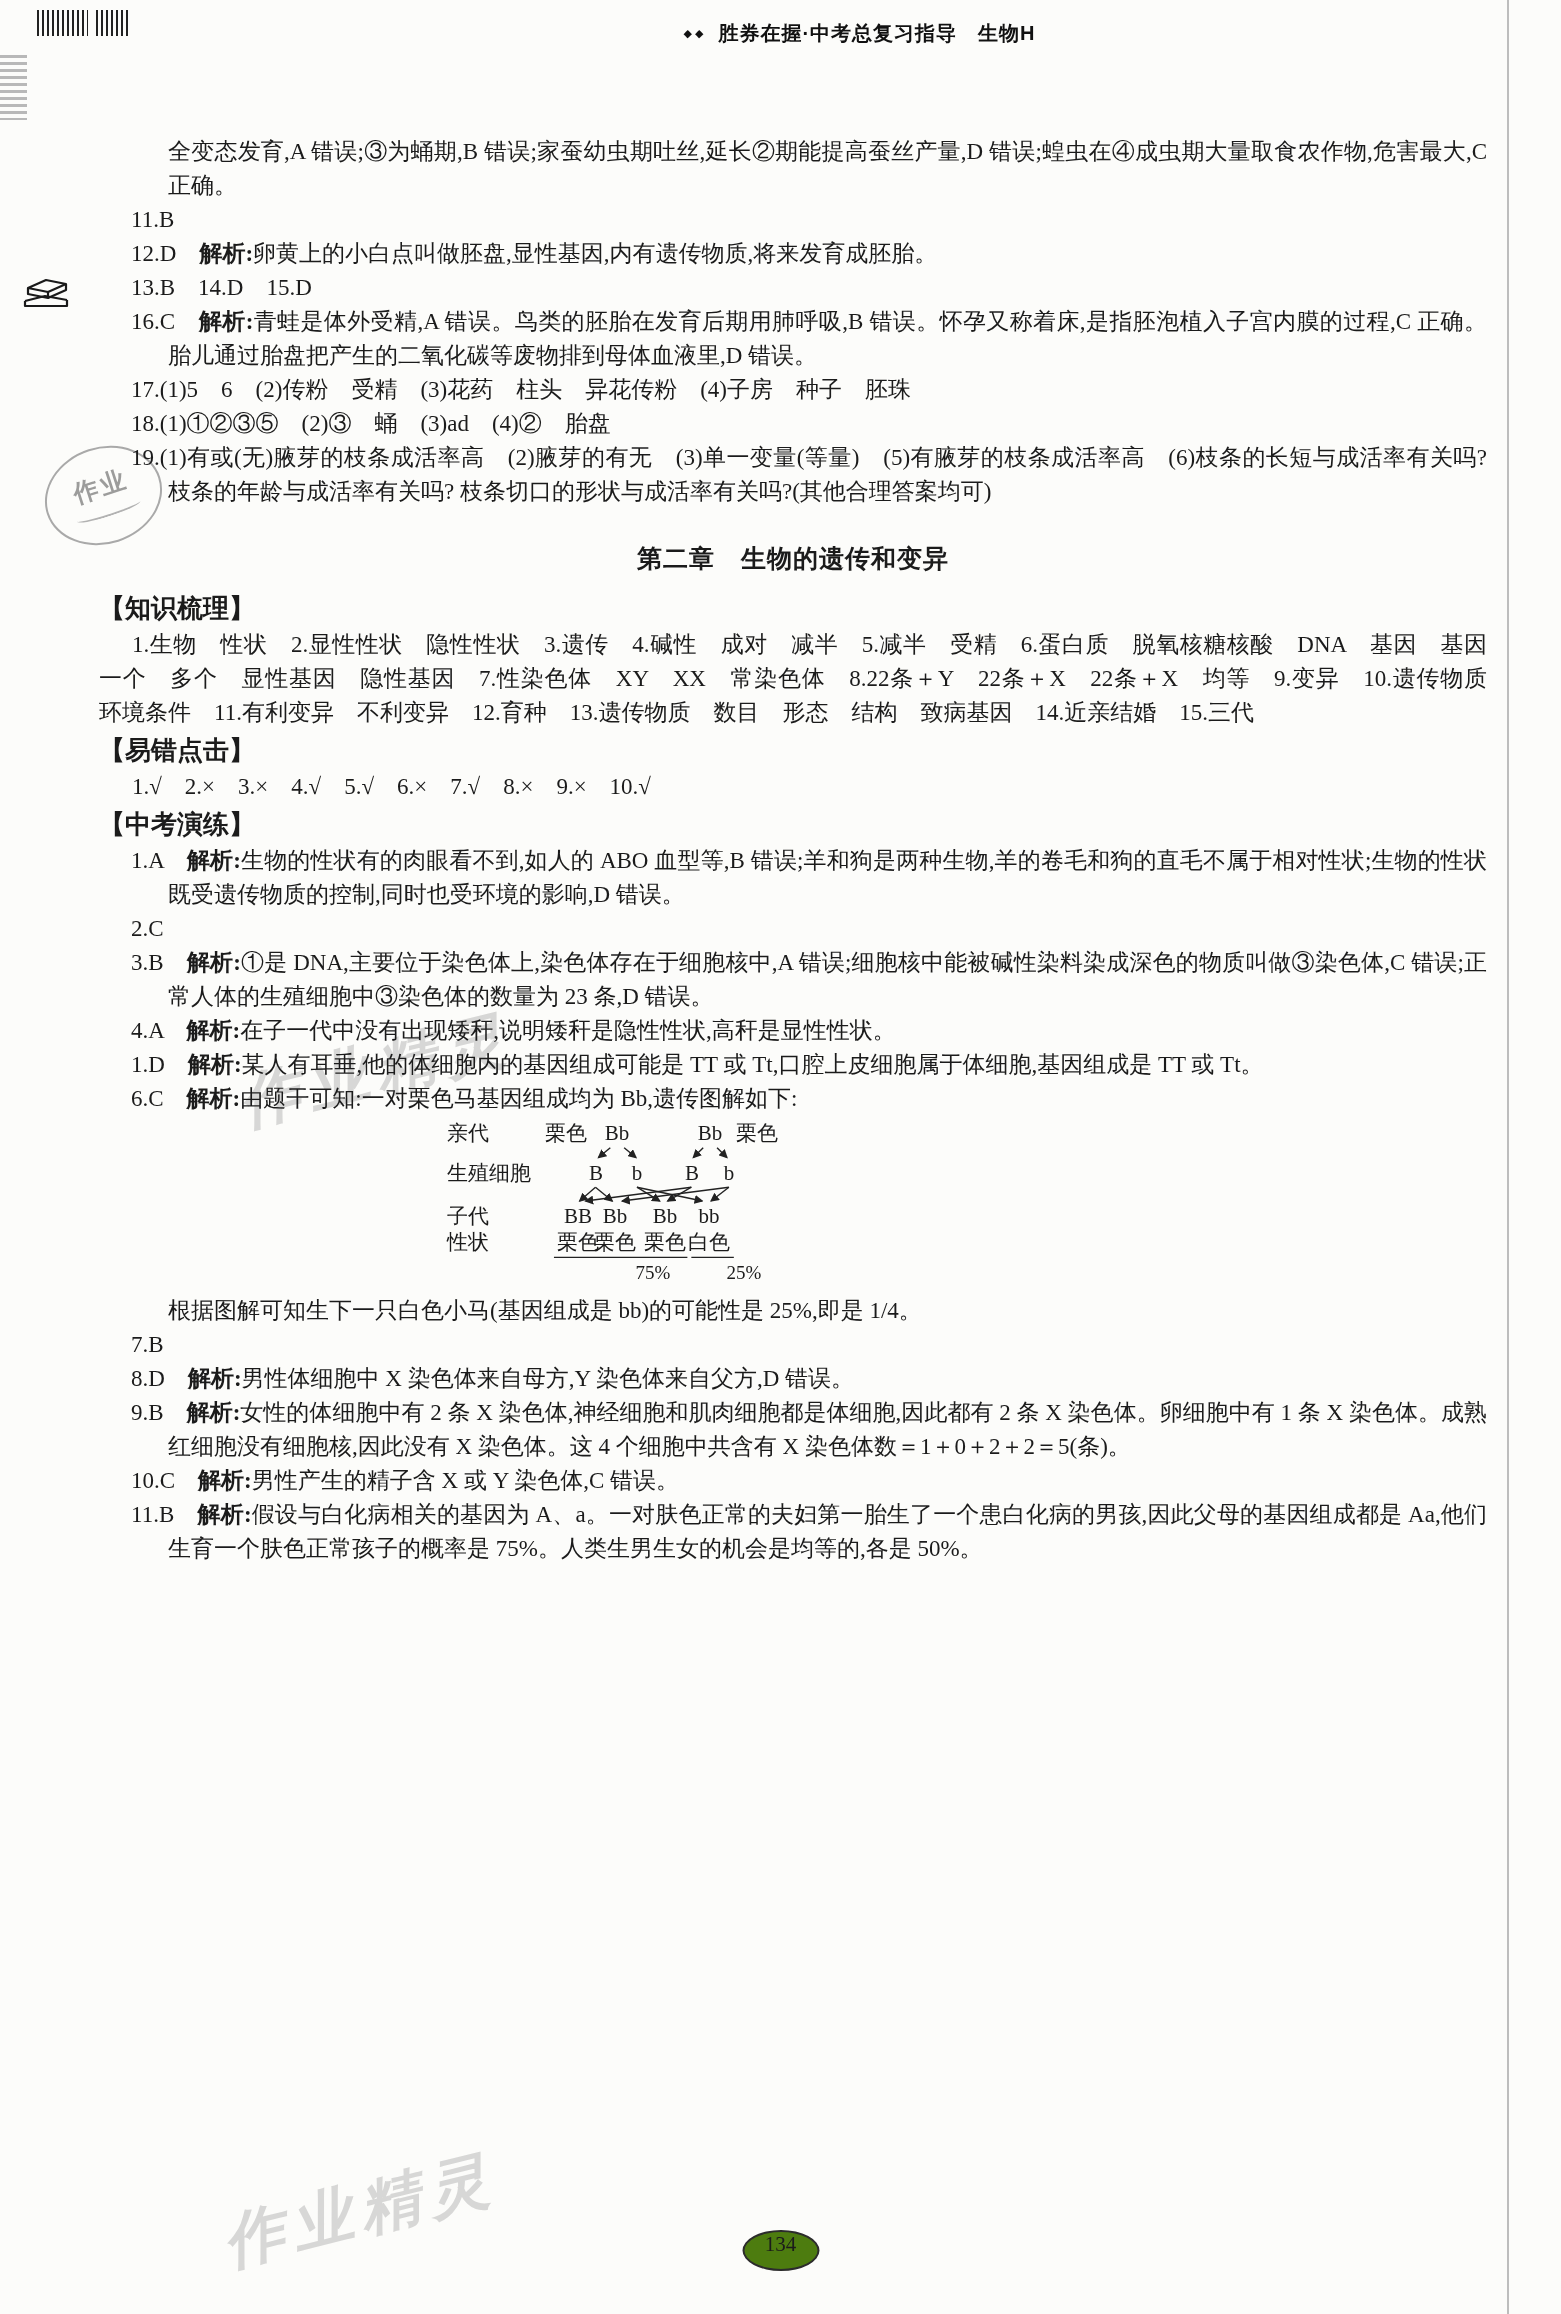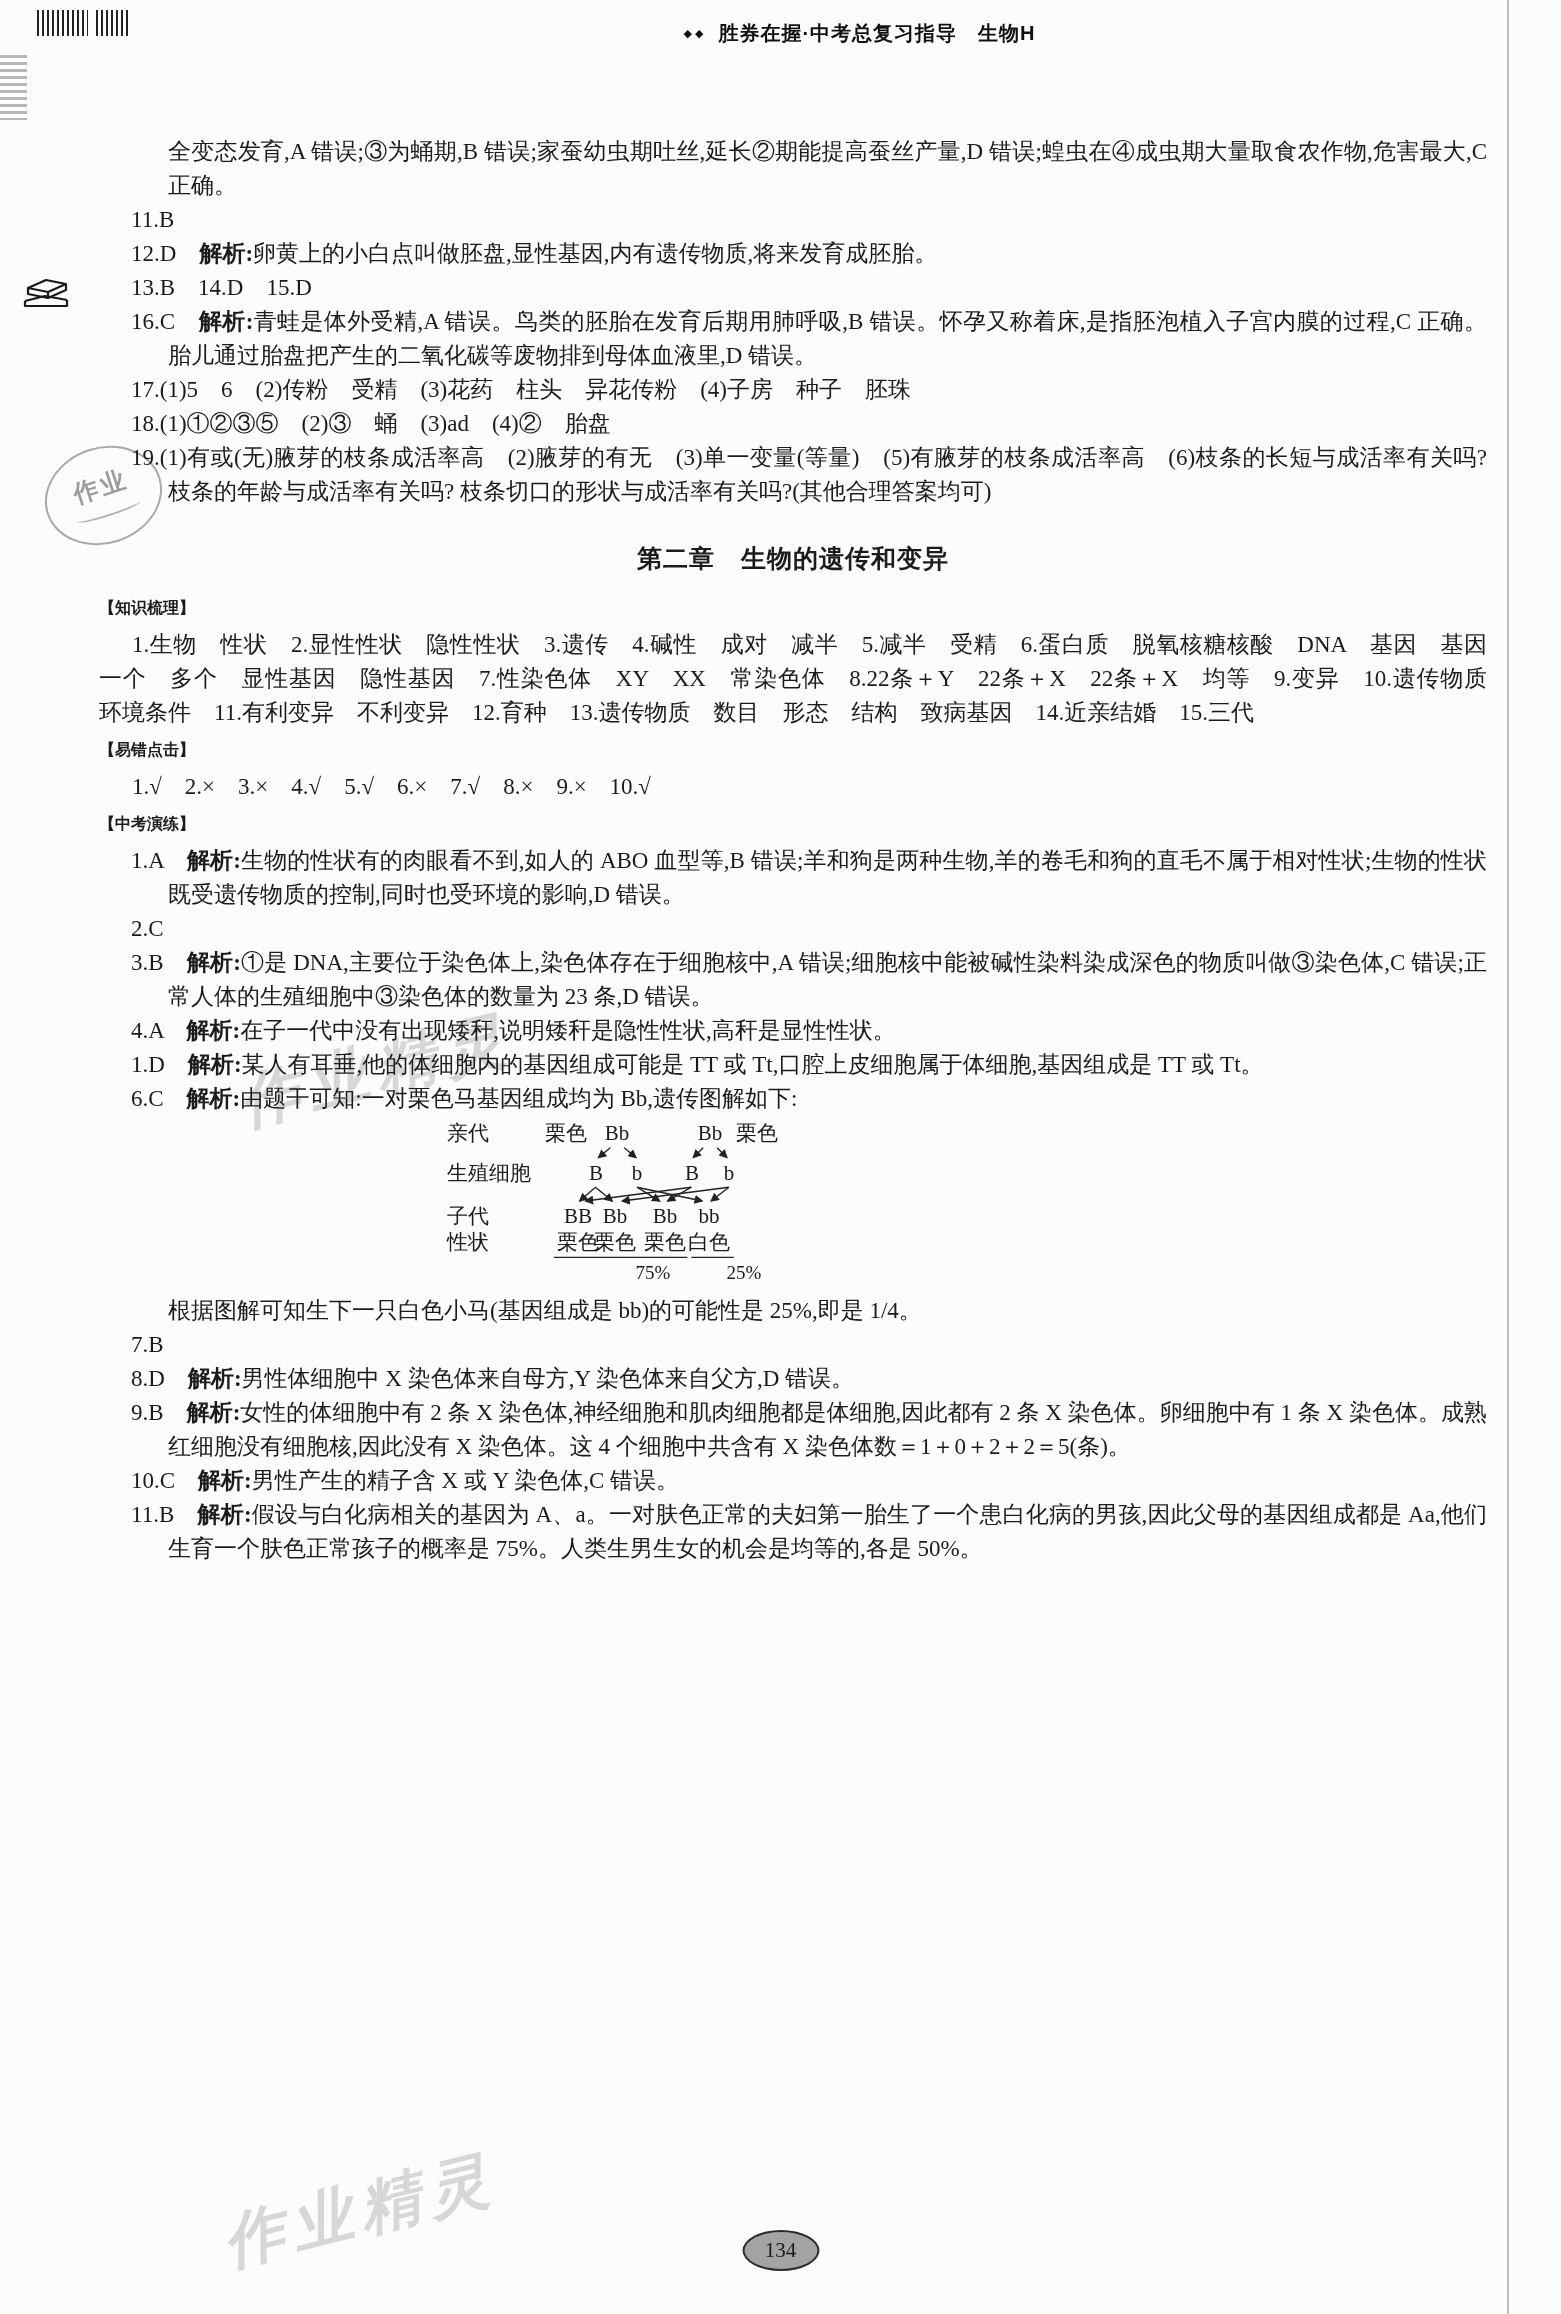--- a/index.html
+++ b/index.html
@@ -31,34 +31,34 @@
     font-family:"Liberation Serif","DejaVu Serif",serif; }
   .wm1 { left:236px; top:1030px; font-size:61px; }
   .wm2 { left:220px; top:2170px; font-size:61px; }
   
   .hdr { position:absolute; left:79px; top:20px; width:1561px; text-align:center;
     font-family:"Liberation Sans","DejaVu Sans",sans-serif; font-weight:700;
     font-size:20px; letter-spacing:1px; color:#111; }
   .hdr .deco { font-size:11px; margin-right:12px; vertical-align:3px; letter-spacing:3px; }
   .pageno { position:absolute; left:50%; top:2230px; transform:translateX(-50%);
     width:77px; height:41px; border:2px solid #2c2c2c; border-radius:50%;
-    display:flex; align-items:center; justify-content:center; font-size:21px;
-    background:#a3a3a3; }
+    display:flex; align-items:flex-start; justify-content:center; font-size:21px;
+    background:#4d7c0f; }
   
   .content { position:absolute; left:99px; top:135px; width:1388px;
     font-size:23px; line-height:34px; text-align:justify; }
   p.cont { padding-left:69px; }
   p.item { padding-left:69px; text-indent:-37px; }
   p.itemcont { padding-left:69px; }
   p.kl  { text-indent:33px; }
   p.ans { text-indent:33px; }
   h2.chapter { text-align:center; font-family:Liberation Serif, serif;
     font-weight:700; font-size:25px; line-height:36px; margin:32px 0 12px; letter-spacing:1px; }
   h3.sect { font-family:"Liberation Sans","DejaVu Sans",sans-serif; font-weight:700;
-    font-size:16px; line-height:38px; margin:1px 0; }
+    font-size:26px; line-height:38px; margin:1px 0; }
   b.jx { font-family:Liberation Serif, serif; font-weight:700; }
   
   .dg { position:relative; width:376px; height:170px; margin:4px 0 4px 348px;
     font-size:21px; line-height:26px; text-align:center; }
   .dg svg { position:absolute; left:0; top:0; width:376px; height:170px; }
   .dg .lab { position:absolute; left:0; white-space:nowrap; }
   .dg .cx  { position:absolute; transform:translateX(-50%); white-space:nowrap; }
   .dg .pct { font-size:19px;margin-left:32px; }
 </style>
 </head>

